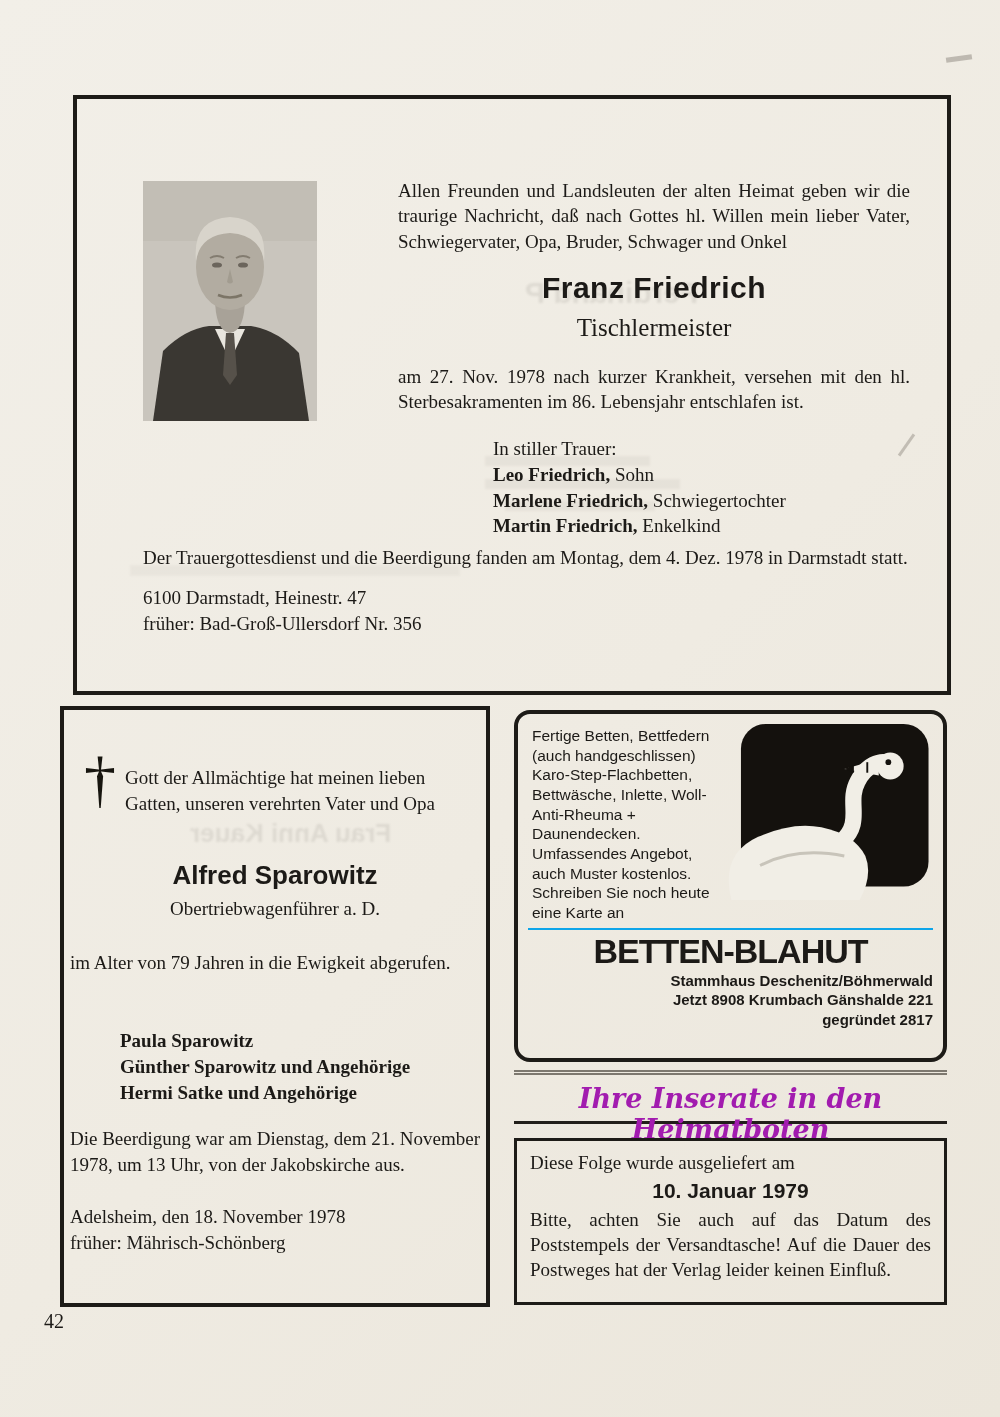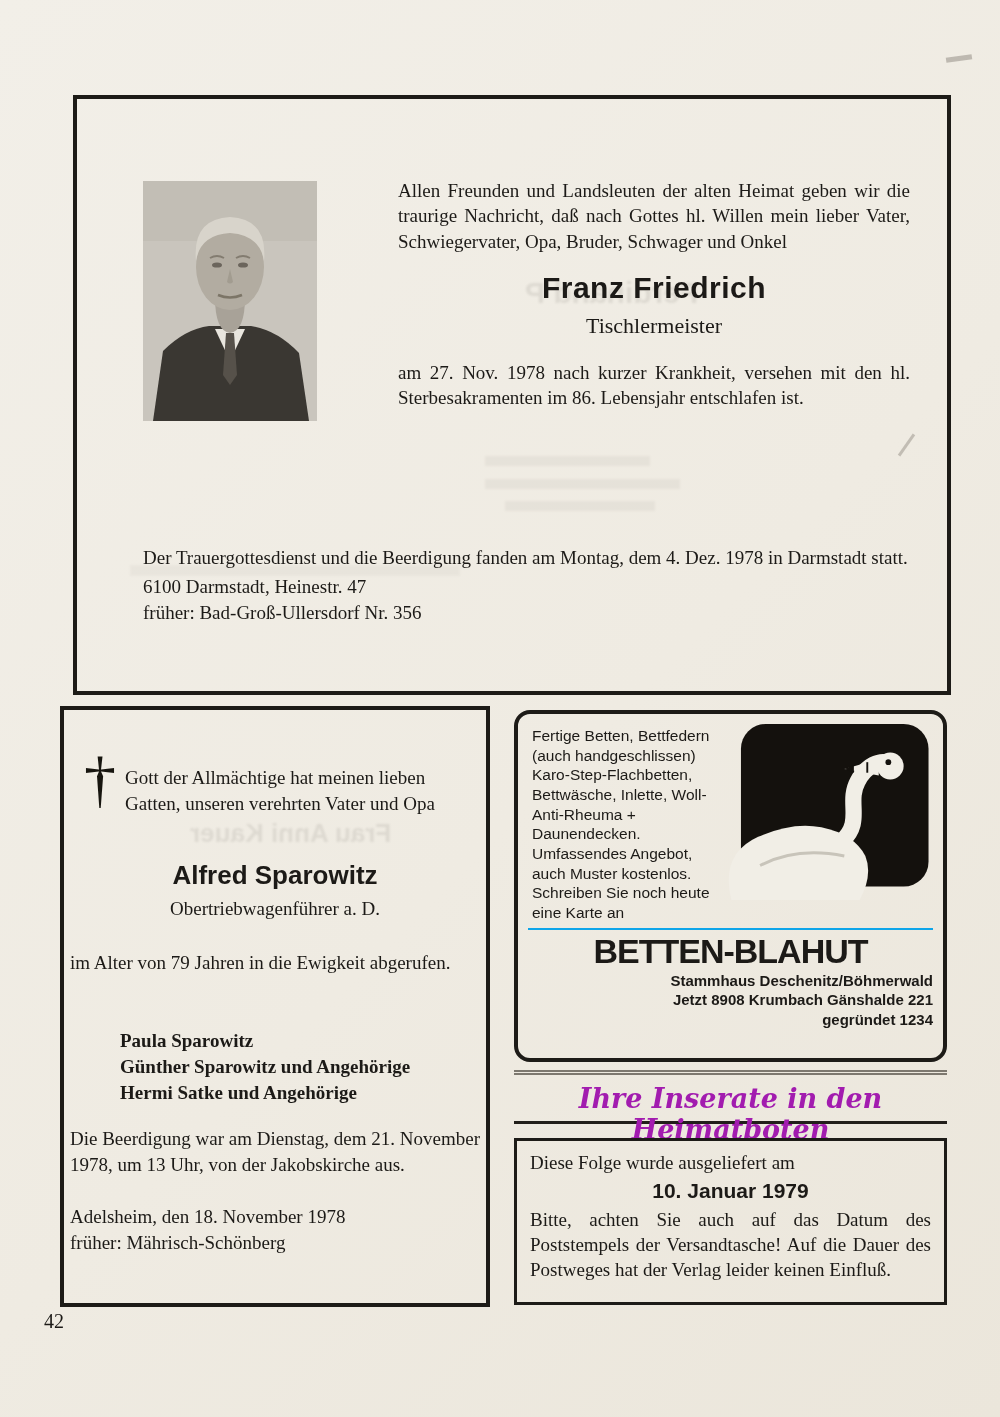--- a/index.html
+++ b/index.html
@@ -19,26 +19,26 @@
     pointer-events:none;white-space:nowrap;
   }
   .bleedbar{position:absolute;background:#6b665e;opacity:.07;filter:blur(1px);pointer-events:none;}
   .artifact{position:absolute;background:#8b867d;opacity:.5;pointer-events:none;}
   
   #friedrich-box{left:73px;top:95px;width:878px;height:600px;}
   #fr-photo{position:absolute;left:66px;top:82px;width:174px;height:240px;}
   #fr-right{position:absolute;left:321px;top:79px;width:512px;font-size:19px;line-height:1.33;}
   #fr-name{font-family:"Liberation Sans",sans-serif;font-weight:bold;font-size:30px;
            text-align:center;margin:14px 0 0 0;letter-spacing:.5px;}
-  #fr-title{font-size:22px;margin-top:3px;}
+  #fr-title{font-size:25px;margin-top:3px;}
   #fr-death{margin-top:20px;}
   #fr-mourn{margin-top:22px;margin-left:95px;font-size:19px;line-height:1.35;}
   #fr-mourn .mourner b{font-weight:bold;}
   #fr-bottom{position:absolute;left:66px;top:446px;width:778px;font-size:19px;line-height:1.33;}
-  #fr-address{margin-top:4px;}
+  #fr-address{margin-top:15px;}
   
   #sparowitz-box{left:60px;top:706px;width:430px;height:601px;font-size:19px;line-height:1.35;}
   #sp-cross{position:absolute;left:20px;top:38px;font-size:64px;line-height:1;color:#17150f;
             font-family:"Liberation Serif",serif;}
   #sp-intro{position:absolute;left:61px;top:55px;width:352px;}
   #sp-name{position:absolute;left:0;top:148px;width:100%;text-align:center;margin:0;
            font-family:"Liberation Sans",sans-serif;font-weight:bold;font-size:26px;}
   #sp-title{position:absolute;left:0;top:186px;width:100%;text-align:center;}
   #sp-death{position:absolute;left:6px;top:240px;width:414px;}
   #sp-mourners{position:absolute;left:56px;top:318px;font-weight:bold;line-height:1.38;}
@@ -99,20 +99,35 @@
         <path d="M87 88 L84 101 Q87 104 90 101 Z" fill="#a29c90"></path>
         <path d="M75 114 Q87 119 99 114" stroke="#7c7567" stroke-width="2.5" fill="none"></path>
       </svg>
     </div>
 
     <div id="fr-right">
       <p class="just">Allen Freunden und Landsleuten der alten Heimat geben wir die traurige Nachricht, daß nach Gottes hl. Willen mein lieber Vater, Schwiegervater, Opa, Bruder, Schwager und Onkel</p>
       <h1 id="fr-name">Franz Friedrich</h1>
       <div id="fr-title" class="center">Tischlermeister</div>
       <p id="fr-death" class="just">am 27. Nov. 1978 nach kurzer Krankheit, versehen mit den hl. Sterbesakramenten im 86. Lebensjahr entschlafen ist.</p>
+      <div id="fr-mourn">
+        <div>In stiller Trauer:</div>
+        <div class="mourner">
+          <b>Leo Friedrich,</b>
+          <span>Sohn</span>
+        </div>
+        <div class="mourner">
+          <b>Marlene Friedrich,</b>
+          <span>Schwiegertochter</span>
+        </div>
+        <div class="mourner">
+          <b>Martin Friedrich,</b>
+          <span>Enkelkind</span>
+        </div>
+      </div>
     </div>
 
     <div id="fr-bottom">
       <p>Der Trauergottesdienst und die Beerdigung fanden am Montag, dem 4. Dez. 1978 in Darmstadt statt.</p>
       <div id="fr-address">6100 Darmstadt, Heinestr. 47</div>
       <div>früher: Bad-Groß-Ullersdorf Nr. 356</div>
     </div>
   </section>
 
   <section id="sparowitz-box" class="box">
@@ -142,21 +157,21 @@
         <path d="M132 45 L122 49 L132 53 Z" fill="#14110d"></path>
         <path d="M146 42 L146 53" stroke="#14110d" stroke-width="2"></path>
         <circle cx="168" cy="42" r="3" fill="#14110d"></circle>
         <path d="M34 150 Q72 130 122 140" stroke="#c8c4ba" stroke-width="3" fill="none"></path>
       </svg>
     </div>
     <p id="ad-body">Fertige Betten, Bettfedern (auch handgeschlissen) Karo-Step-Flachbetten, Bettwäsche, Inlette, Woll-Anti-Rheuma + Daunendecken. Umfassendes Angebot, auch Muster kostenlos. Schreiben Sie noch heute eine Karte an</p>
     <div id="ad-brand">BETTEN-BLAHUT</div>
     <div class="ad-line">Stammhaus Deschenitz/Böhmerwald</div>
     <div class="ad-line">Jetzt 8908 Krumbach Gänshalde 221</div>
-    <div class="ad-line">gegründet 1234</div>
+    <div class="ad-line">gegründet 2817</div>
   </section>
 
   <div id="banner">Ihre Inserate in den Heimatboten</div>
 
   <section id="delivery-box" class="box">
     <div>Diese Folge wurde ausgeliefert am</div>
     <div id="dl-date">10. Januar 1979</div>
     <p class="just">Bitte, achten Sie auch auf das Datum des Poststempels der Versandtasche! Auf die Dauer des Postweges hat der Verlag leider keinen Einfluß.</p>
   </section>
 

